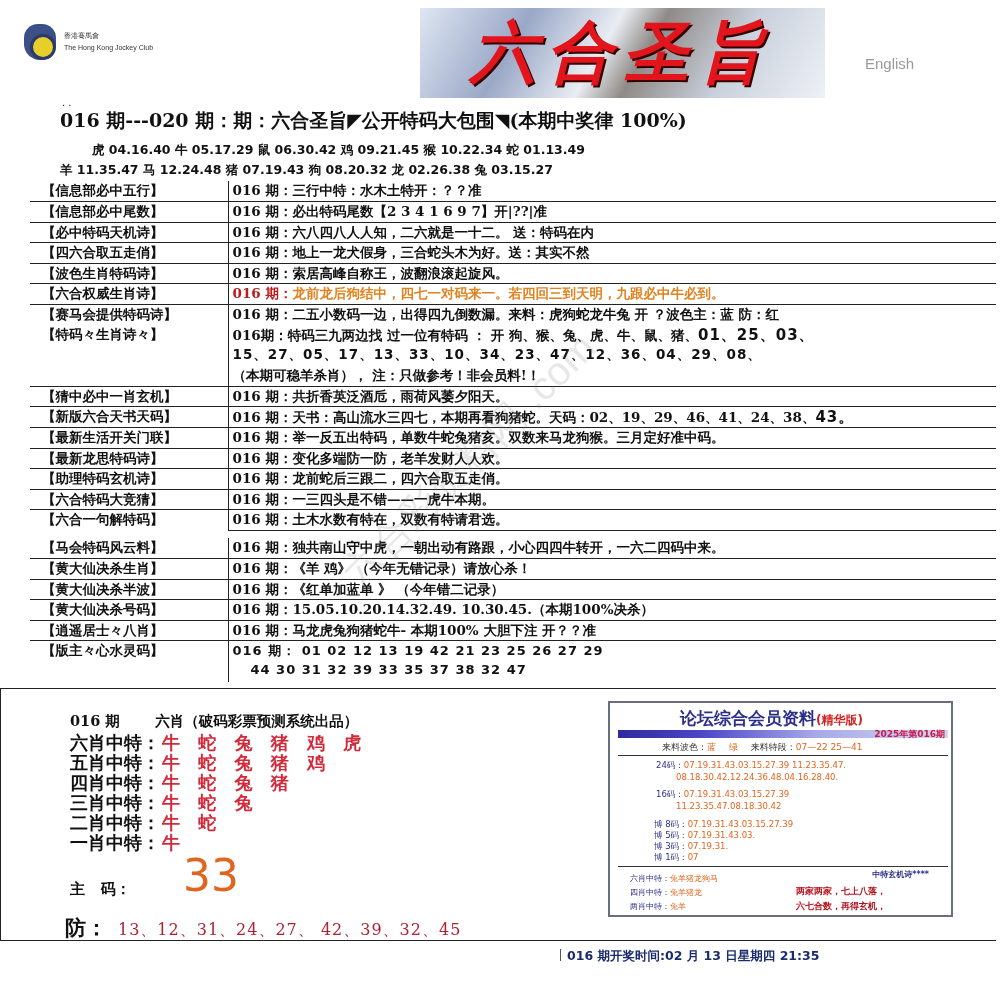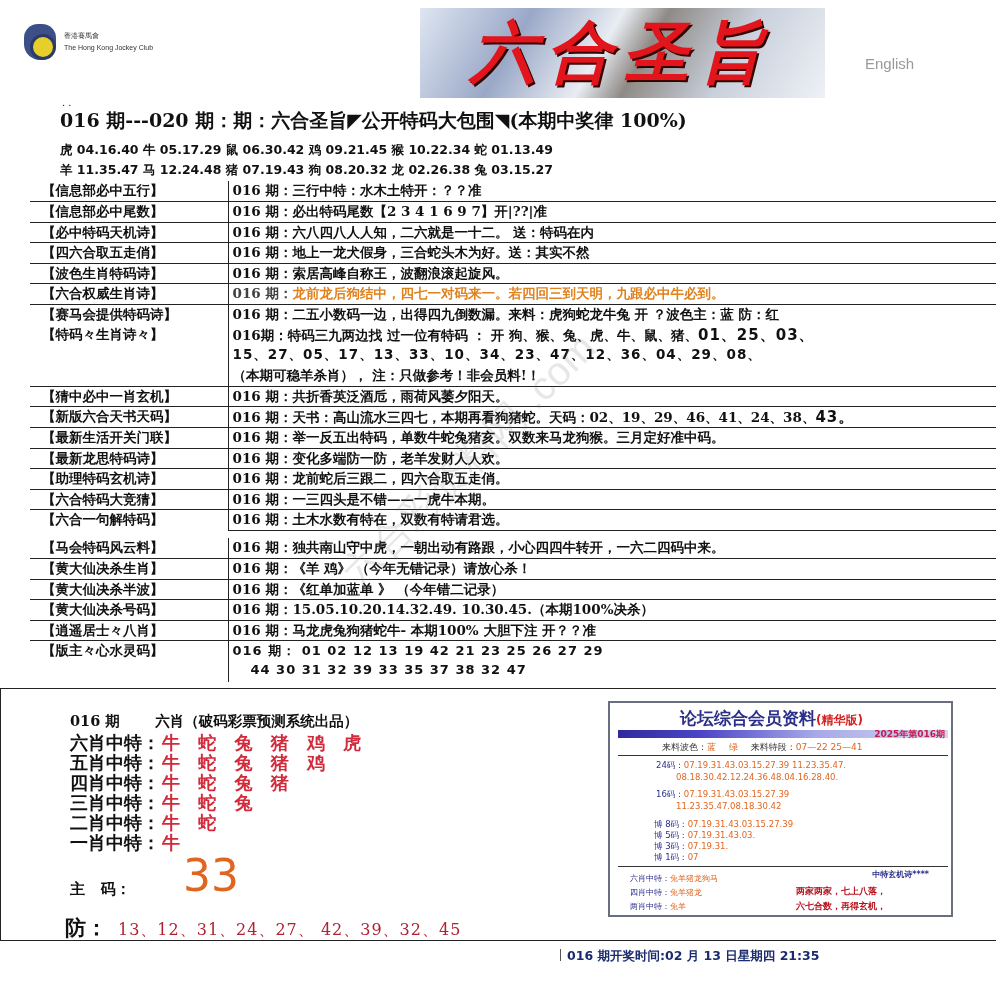--- a/index.html
+++ b/index.html
@@ -13,31 +13,31 @@
   .logo-text { margin-left: 8px; font-family: "Liberation Sans", sans-serif; font-size: 7px; color: #333; line-height: 12px; }
   .banner { position: absolute; left: 420px; top: 8px; width: 405px; height: 90px;
             background: linear-gradient(120deg, #dfe6f2 0%, #9aa8c7 25%, #e9edf3 45%, #8f8a86 55%, #c9d0dc 75%, #eef1f6 100%); }
   .banner-title { position: absolute; left: 0; top: 0; width: 100%; height: 100%; display: flex; align-items: center; justify-content: space-around;
                   font-family: "DejaVu Serif", serif; font-weight: bold; font-size: 66px; color: #e1151b; font-style: italic;
                   text-shadow: 2px 2px 0 #300; letter-spacing: 10px; }
   .english-link { position: absolute; left: 865px; top: 55px; font-family: "Liberation Sans", sans-serif; font-size: 15px; color: #999; }
   .dots { position: absolute; left: 62px; top: 97px; font-size: 10px; letter-spacing: 3px; }
   .headline { position: absolute; left: 60px; top: 108px; font-size: 19px; font-weight: bold; white-space: nowrap; }
   .zodiac-line { position: absolute; left: 60px; font-size: 12.5px; font-weight: bold; white-space: nowrap; font-family: "DejaVu Sans", sans-serif; }
-  .zl1 { top: 142px; } .zl2 { top: 162px; }
+  .zl1 { top: 142px; margin-left: 32px; } .zl2 { top: 162px; }
 
   
   .info-table { position: absolute; left: 30px; top: 181px; width: 966px; border-collapse: collapse; }
   .info-table td { font-size: 13.5px; height: 20.5px; vertical-align: top; padding: 1px 0 0 0; white-space: nowrap; }
   .info-table tr { border-bottom: 1.5px solid #222; }
   .info-table tr.noline { border-bottom: none; }
   .c-label { width: 198px; border-right: 1.5px solid #222; padding-left: 12px !important; font-weight: bold; }
   .c-val { padding-left: 4px !important; font-weight: bold; }
   .red-row { color: #e0821e; }
-  .red-row .period { color: #404040; }
+  .red-row .period { color: #b91c1c; }
   .bignum { font-family: "DejaVu Sans", sans-serif; font-weight: bold; font-size: 15px; letter-spacing: 1px; }
   .gap-row td { height: 8px; }
 
   .watermark { position: absolute; left: 330px; top: 560px; transform: rotate(-45deg); transform-origin: left top;
                font-size: 40px; color: rgba(120,120,120,0.18); font-family: "Liberation Sans", sans-serif; white-space: nowrap; pointer-events: none; }
 
   
   .bottom-box { position: absolute; left: 0; top: 688px; width: 996px; height: 253px; border-top: 1.5px solid #222; border-left: 1.5px solid #222; border-bottom: 1.5px solid #222; }
   .six-header { position: absolute; left: 70px; top: 712px; font-size: 14.5px; font-weight: bold; white-space: pre; }
   .six-row { position: absolute; left: 70px; font-size: 18px; font-weight: bold; white-space: nowrap; }

